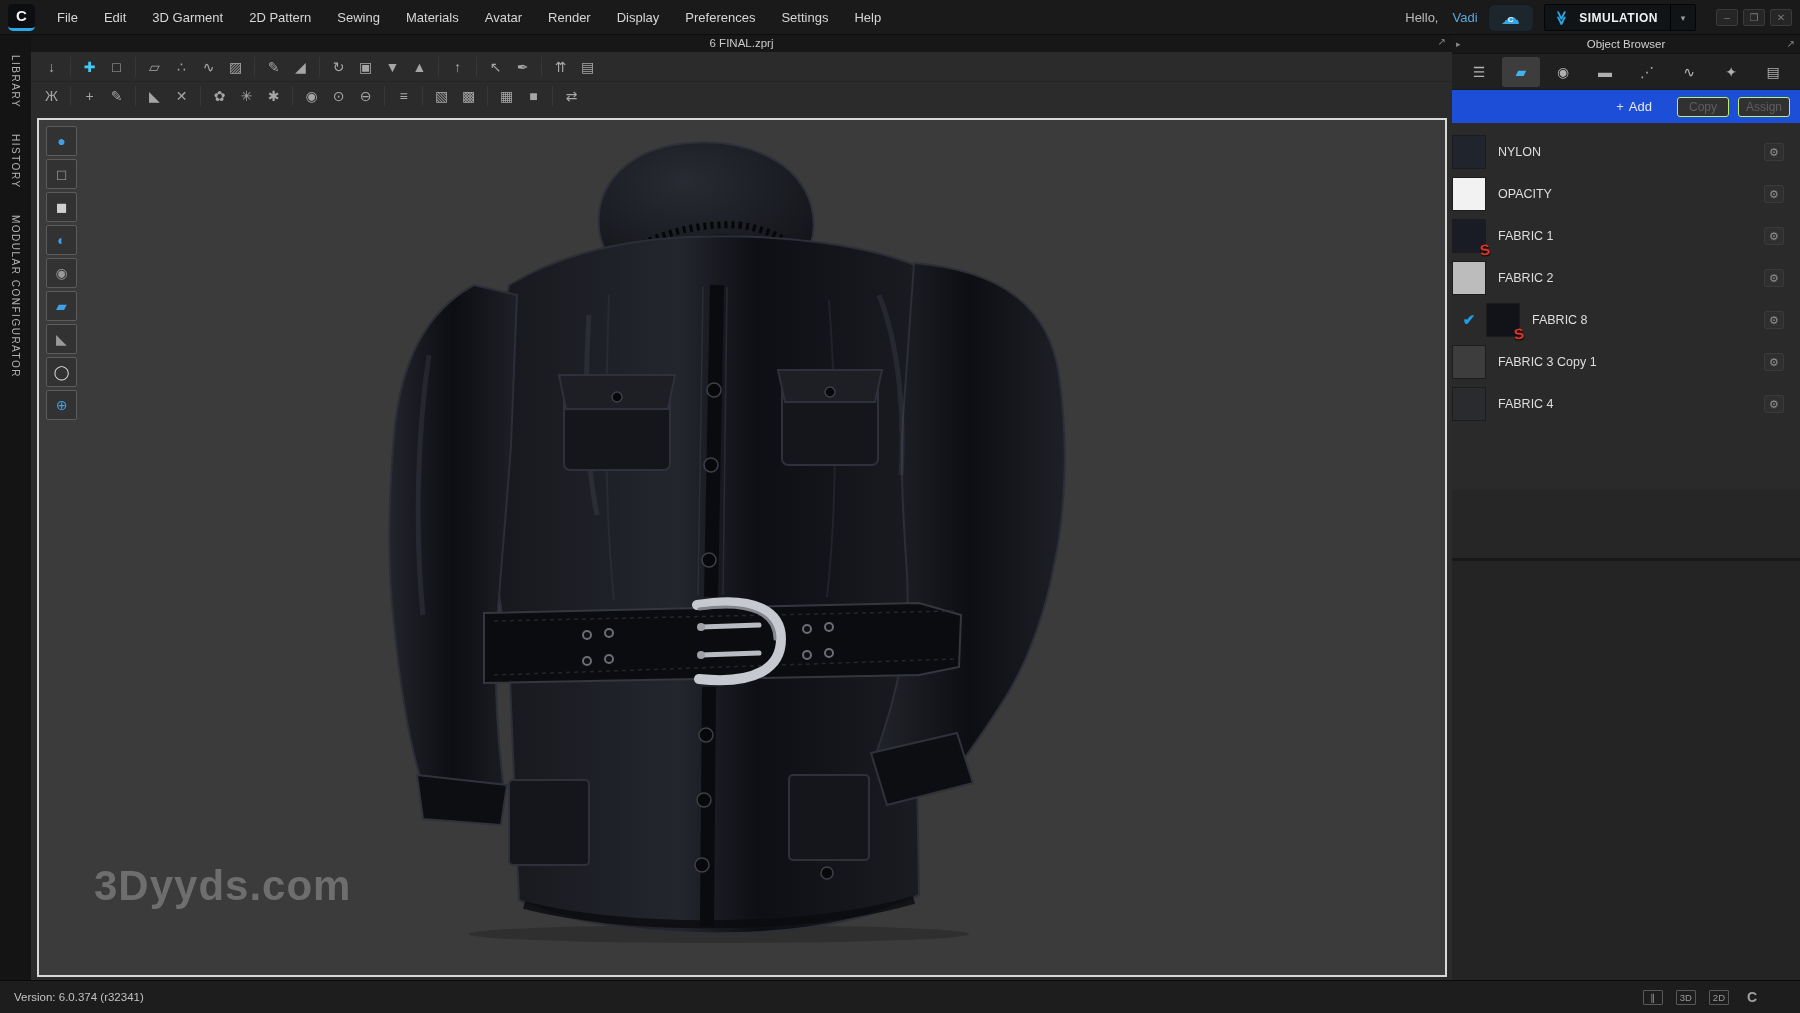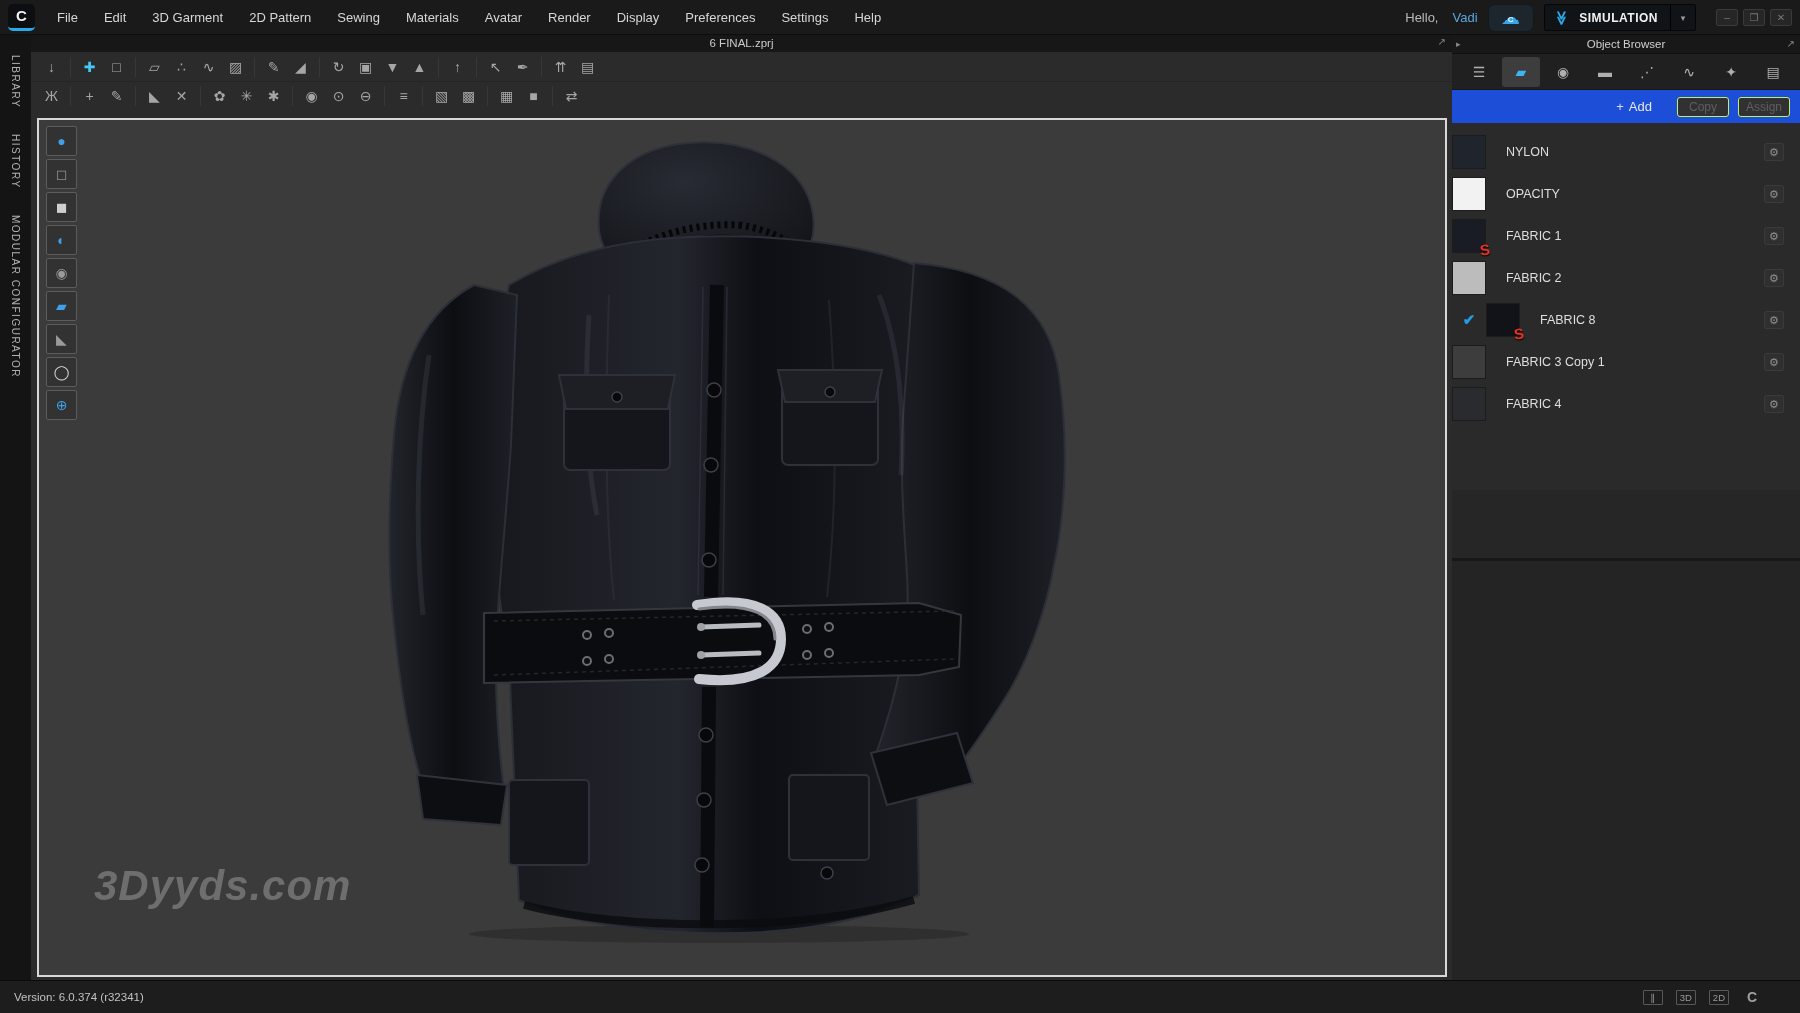--- a/index.html
+++ b/index.html
@@ -42,41 +42,41 @@
   .tb-item { display:flex; align-items:center; }
   .tb-sep { width:1px; height:20px; background:#1a1a1a; border-right:1px solid #373737; margin:0 5px; }
   .tb-btn { width:27px; height:26px; background:transparent; border:none; color:#a6a6a6; font-size:14px; text-align:center; cursor:default; }
 
   
   .main-bg { position:absolute; left:31px; top:112px; width:1421px; height:868px; background:#2b2b2b; }
   .viewport { position:absolute; left:37px; top:118px; width:1410px; height:859px; background:#3b3b3b; border:2px solid #d8d8d8; overflow:hidden; }
   .vp-tools { position:absolute; left:7px; top:6px; display:flex; flex-direction:column; gap:3px; z-index:5; }
   .vp-tool { width:31px; height:30px; background:#323232; border:1px solid #5c5c5c; border-radius:2px; font-size:14px; line-height:28px; text-align:center; }
   .garment-svg { position:absolute; left:320px; top:15px; }
-  .watermark { position:absolute; left:55px; top:742px; font-size:42px; font-weight:bold; color:#6e6e6e; letter-spacing:1px;font-style:italic; }
+  .watermark { position:absolute; left:55px; top:742px; font-size:42px; font-weight:bold; color:#6e6e6e; letter-spacing:1px; }
 
   
   .right-panel { position:absolute; left:1452px; top:35px; width:348px; bottom:33px; background:#232323; z-index:20; }
   .panel-header { position:relative; height:19px; background:#181818; border-bottom:1px solid #101010; }
   .panel-header .ph-title { display:block; text-align:center; font-size:11.5px; color:#cfcfcf; line-height:19px; }
   .ph-collapse { position:absolute; left:4px; top:4px; font-size:9px; color:#8a8a8a; }
   .ph-popout { position:absolute; right:5px; top:3px; font-size:10px; color:#8a8a8a; }
   .ob-tabs { height:36px; background:#202020; display:flex; align-items:center; padding:0 6px; border-bottom:1px solid #161616; }
   .ob-tab { flex:1; height:30px; margin:0 2px; background:transparent; border:none; border-radius:3px; color:#b0b0b0; font-size:14px; text-align:center; }
   .ob-tab.active { background:#3d3d3d; }
   .ob-actions { height:33px; background:#1d4ed8; display:flex; align-items:center; justify-content:flex-end; padding-right:10px; gap:9px; }
   .add-btn { background:transparent; border:none; color:#e8e8e8; font-size:13px; margin-right:16px; }
   .add-btn .plus { margin-right:5px; color:#dcdcdc; }
   .dim-btn { width:52px; height:20px; background:#313131; border:1px solid #bef264; border-radius:3px; color:#5f5f5f; font-size:12px; line-height:18px; text-align:center; }
   .fab-list { height:367px; background:#2a2a2a; padding-top:8px; overflow:hidden; }
   .fab-row { position:relative; display:flex; align-items:center; height:42px; }
   .fab-check { width:34px; text-align:center; color:#1f9ee8; font-size:15px; font-weight:bold; }
   .fab-swatch { position:relative; width:34px; height:34px; border:1px solid #1c1c1c; flex:none; }
   .fab-logo { position:absolute; right:-5px; bottom:-6px; color:#e63125; font-size:15px; font-weight:800; transform:rotate(-8deg); text-shadow:0 1px 1px #000; }
-  .fab-name { flex:1; margin-left:20px; font-size:12.5px; color:#dedede; }
+  .fab-name { flex:1; margin-left:12px; font-size:12.5px; color:#dedede; }
   .fab-gear { width:20px; height:18px; margin-right:16px; background:#2f2f2f; border:1px solid #3a3a3a; border-radius:2px; color:#8f8f8f; font-size:11px; line-height:15px; text-align:center; }
   .panel-mid { height:68px; background:#262626; }
   .pe-body { position:absolute; left:0; right:0; top:526px; bottom:0; background:#242424; }
   .right-panel .pe-header { position:absolute; left:0; right:0; top:523px; }
 
   
   .statusbar { position:absolute; left:0; top:980px; width:1800px; height:33px; background:#1d1d1d; border-top:1px solid #0a0a0a; z-index:40; }
   .version { position:absolute; left:14px; top:0; line-height:32px; font-size:11.5px; color:#c2c2c2; }
   .view-btns { position:absolute; right:38px; top:0; height:32px; display:flex; align-items:center; gap:13px; }
   .vbtn { min-width:20px; height:15px; background:transparent; border:1px solid #585858; border-radius:1px; color:#9a9a9a; font-size:9.5px; line-height:13px; text-align:center; padding:0 3px; }

